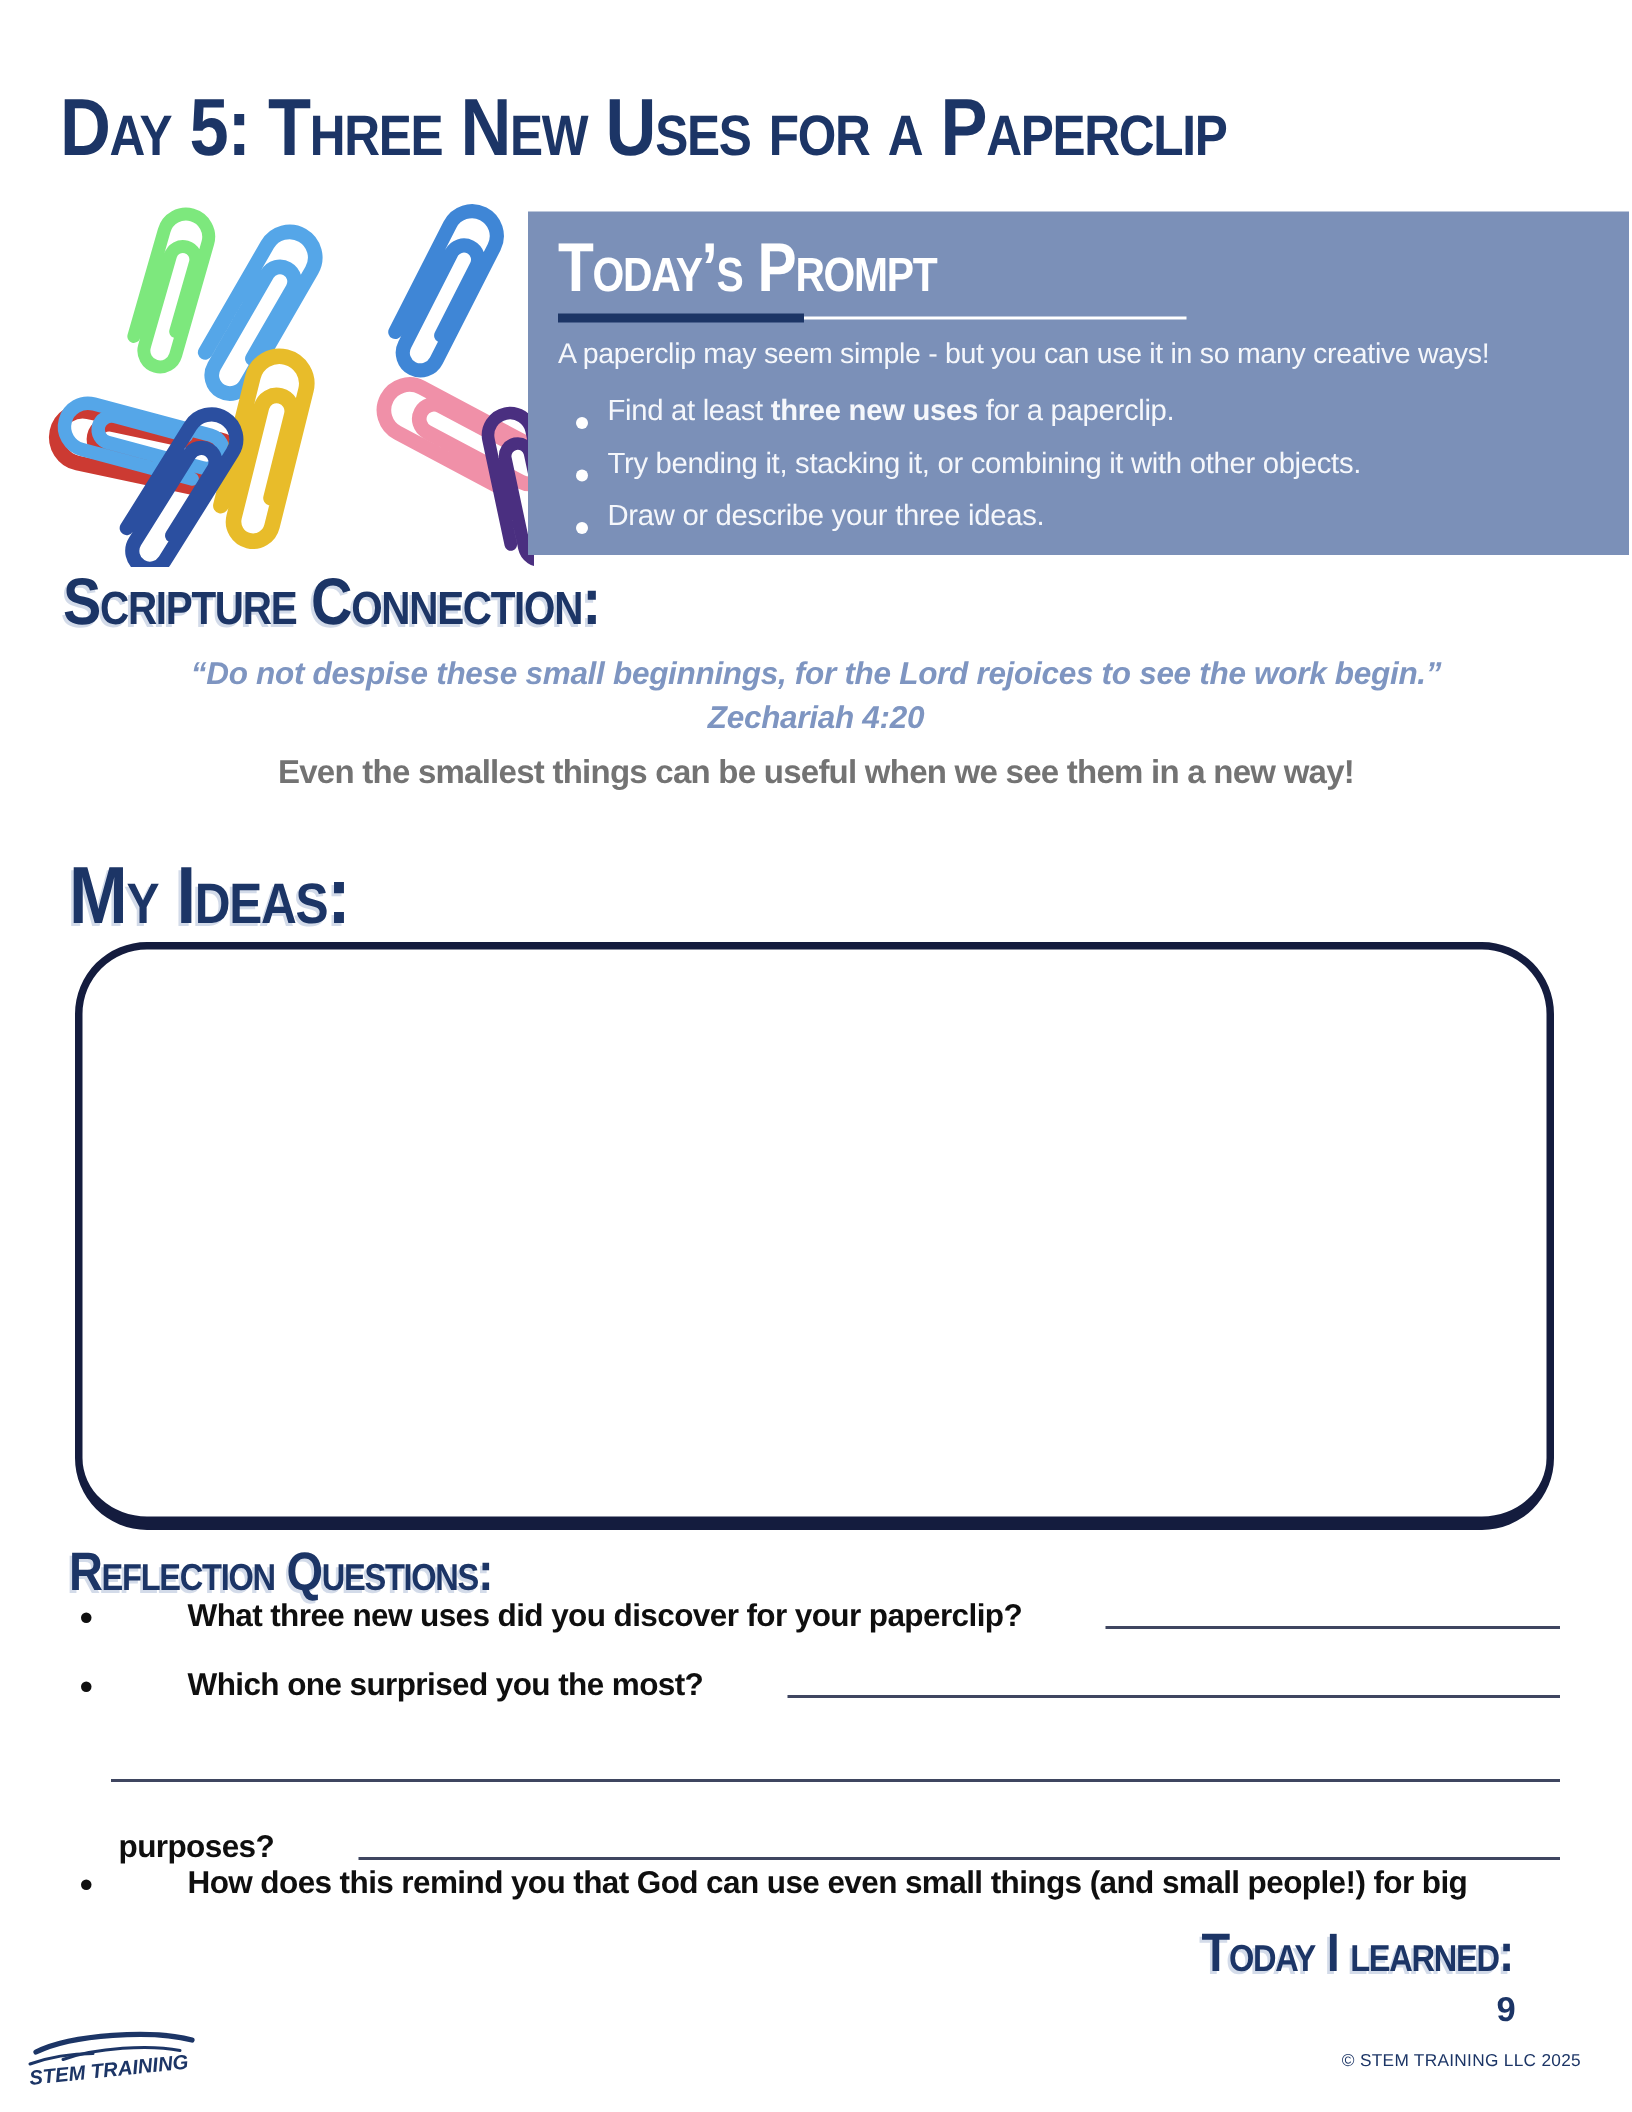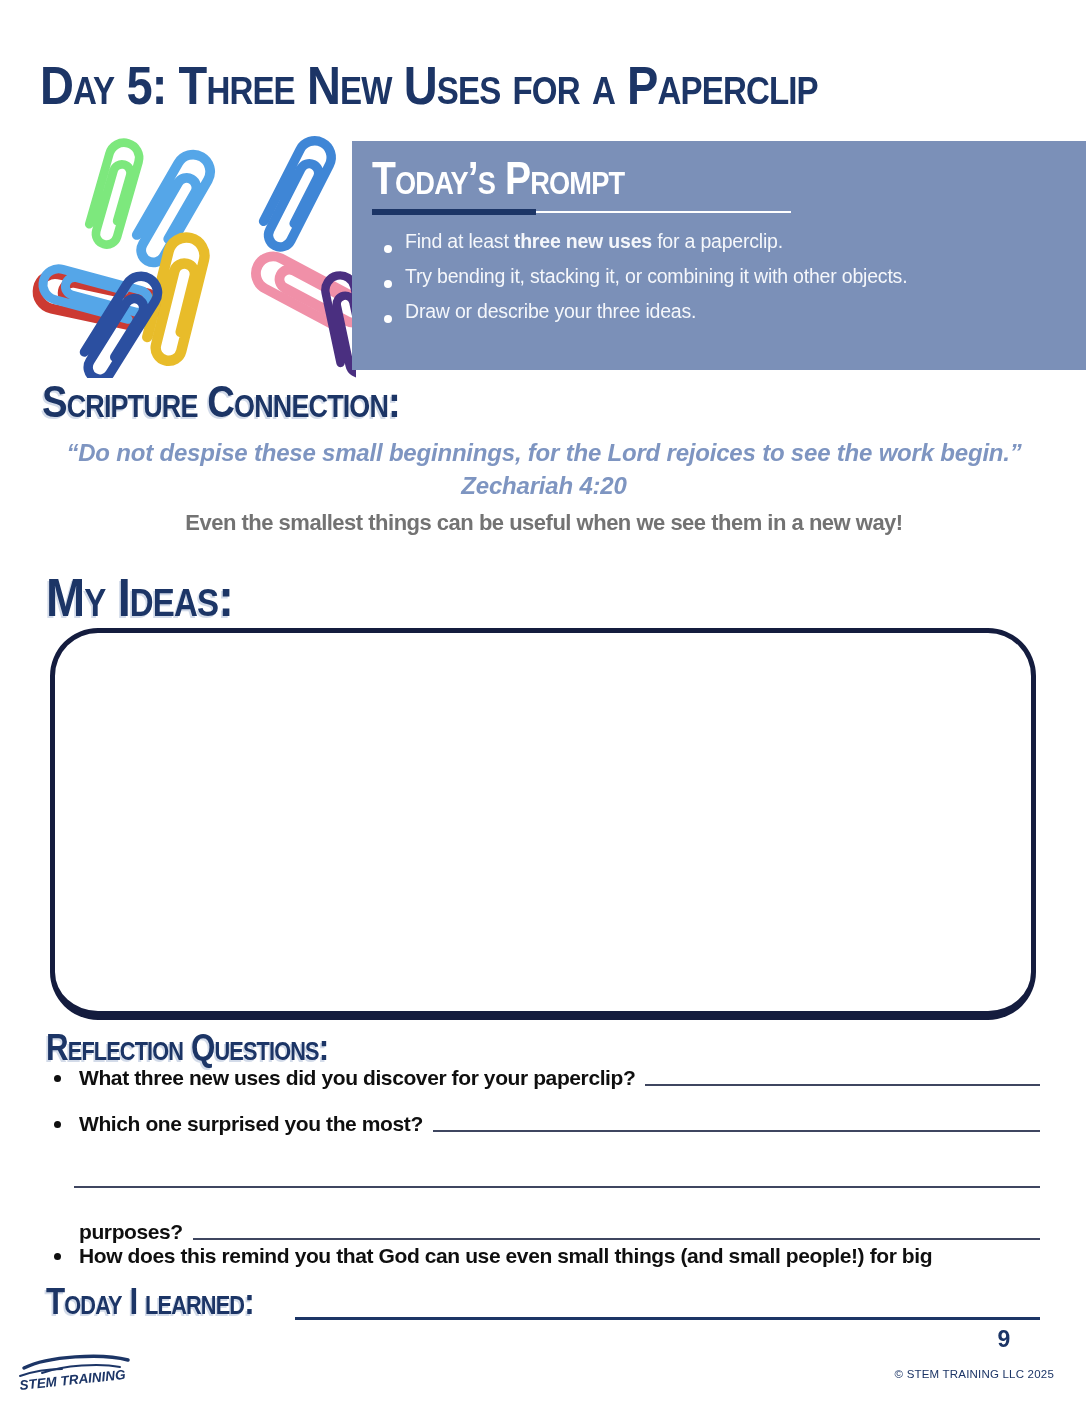--- a/index.html
+++ b/index.html
@@ -35,39 +35,39 @@
   .prompt-intro { margin-top:11px; font-size:19px; letter-spacing:-0.2px; }
   .prompt-bullets { margin-top:15px; }
   .pb-row { display:flex; align-items:flex-end; margin-bottom:12px; font-size:19.5px; letter-spacing:-0.2px; }
   .pb-dot { width:8px; height:8px; border-radius:50%; background:#ffffff; margin:7px 13px 0 12px; flex:none; }
   .bold { font-weight:bold; }
 
   
   .quote-block { left:64px; top:436px; width:960px; text-align:center; }
   .quote-text {
     color:#7e95c1; font-weight:bold; font-style:italic;
-    font-size:24px; line-height:1.38; letter-spacing:-0.2px;
+    font-size:21px; line-height:1.38; letter-spacing:-0.2px;
   }
   .takeaway { margin-top:8px; color:#737373; font-weight:bold; font-size:22px; letter-spacing:-0.5px; }
 
   
   .ideas-box {
     left:50px; top:628px; width:986px; height:392px;
     border:5px solid #141c3e; border-bottom-width:9px; border-radius:48px;
     background:#ffffff;
   }
 
   
   .q-text { font-weight:bold; font-size:21px; letter-spacing:-0.4px; white-space:nowrap; }
-  .q-row { display:flex; align-items:flex-end; }
+  .q-row { display:flex; align-items:flex-end;gap:46px; }
   .q-dot { width:7px; height:7px; border-radius:50%; background:#0f0f0f; margin:0 18px 8px 6px; flex:none; }
   .fill-line { flex:1; border-bottom:2px solid #3f4660; margin:0 0 4px 10px; }
   .full-line { border-bottom:2px solid #3f4660; }
 
-  .learned-row { display:flex; align-items:flex-end; }
+  .learned-row { display:flex; align-items:flex-end;flex-direction:column; }
   .learned-row .fill-line { border-bottom:3px solid #1c3566; margin-bottom:2px; }
 
   
   .page-number { color:#1c3566; font-weight:bold; font-size:23px; text-align:center; }
   .copyright { color:#1c3566; font-size:11.5px; letter-spacing:0.2px; text-align:right; white-space:nowrap; }
 </style>
 </head>
 <body>
 
 <div class="abs hdg page-title" style="left:40px; top:58px;">Day 5: Three New Uses for a Paperclip</div>
@@ -86,20 +86,21 @@
   <use href="#pc" stroke="#f090a8" stroke-width="8" transform="translate(222,160) rotate(-62) scale(1.22)"></use>
   <use href="#pc" stroke="#4a2f80" stroke-width="8" transform="translate(296,140) rotate(-12) scale(1.05)"></use>
 </svg>
 
 <div class="abs prompt-panel">
   <div class="prompt-heading">Today’s Prompt</div>
   <div class="prompt-underline">
     <div class="seg-navy"></div>
     <div class="seg-white"></div>
   </div>
+  <div class="prompt-intro">A paperclip may seem simple - but you can use it in so many creative ways!</div>
   <div class="prompt-bullets">
     <div class="pb-row">
       <span class="pb-dot"></span>
       <span><span>Find at least </span><span class="bold">three new uses</span><span> for a paperclip.</span></span>
     </div>
     <div class="pb-row">
       <span class="pb-dot"></span>
       <span>Try bending it, stacking it, or combining it with other objects.</span>
     </div>
     <div class="pb-row">

